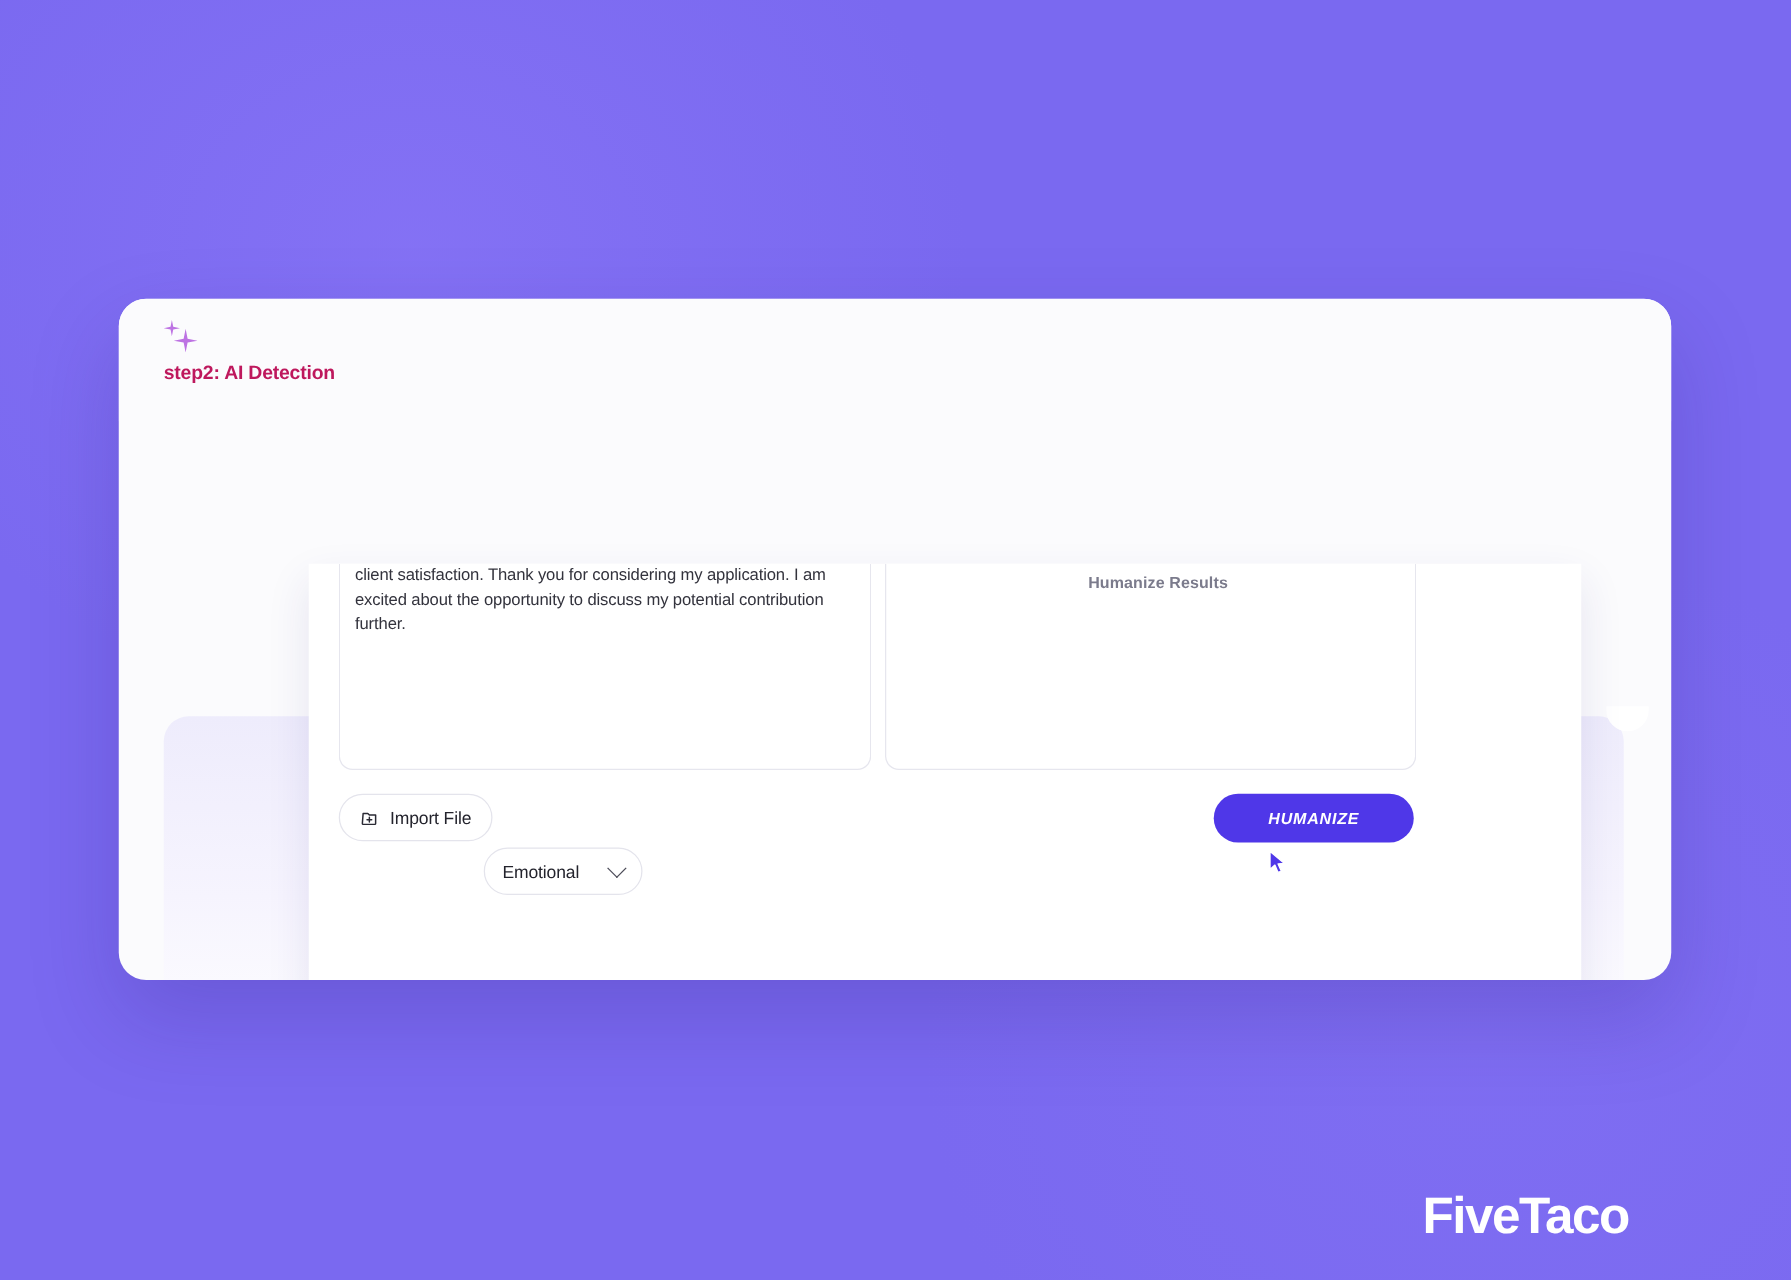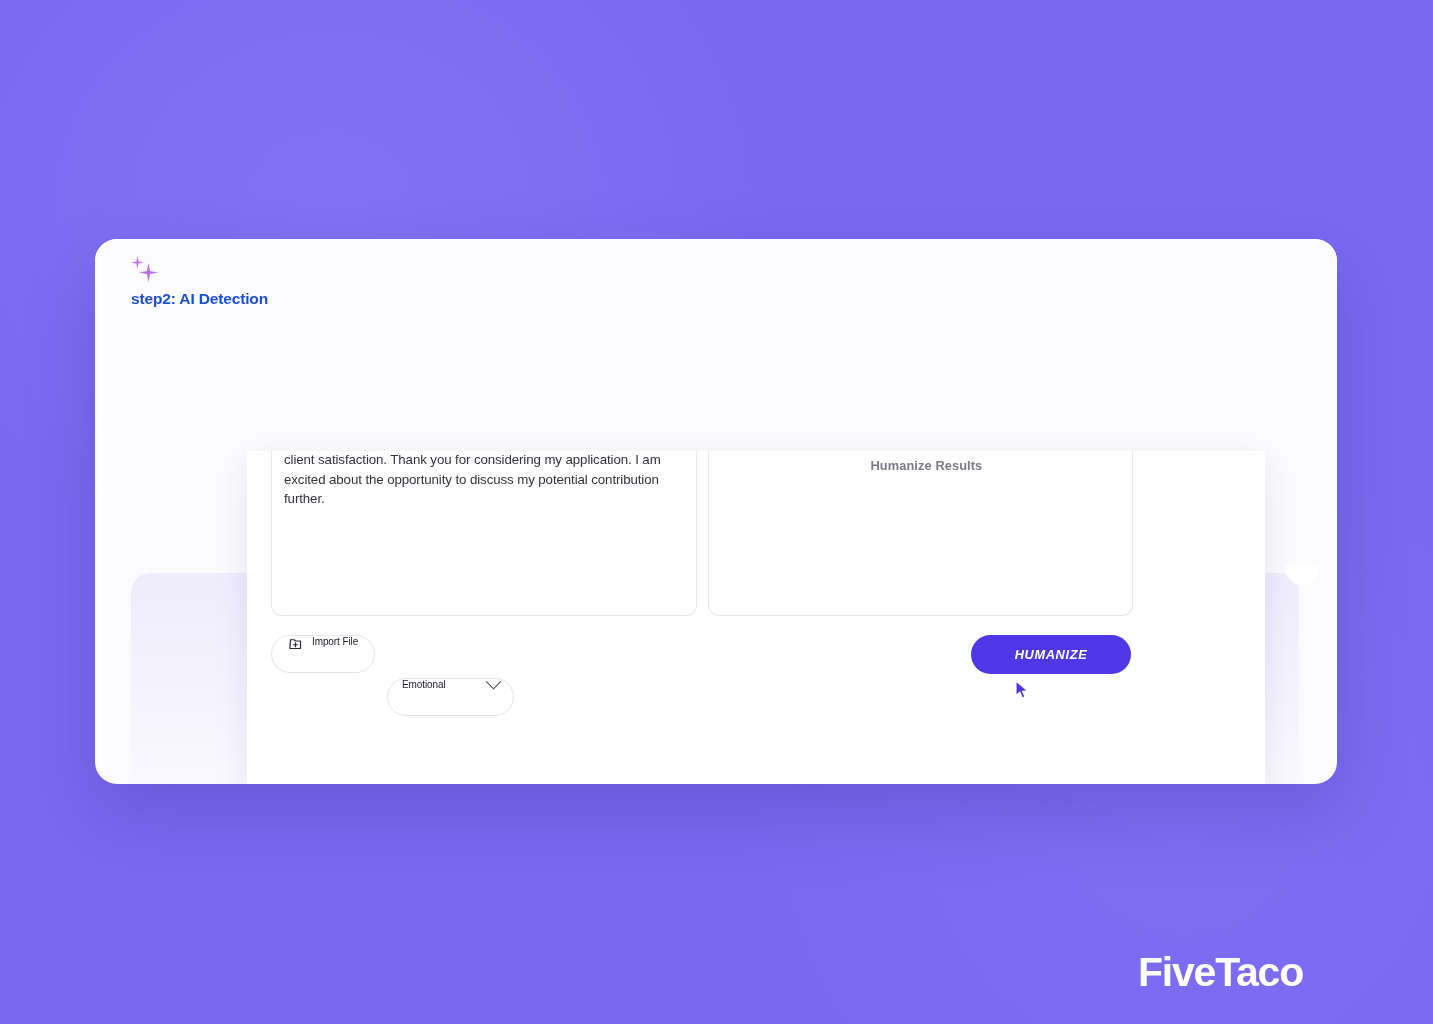--- a/index.html
+++ b/index.html
@@ -57,21 +57,21 @@
     position: relative;
     margin-bottom: 7px;
   }
   .spark { position: absolute; fill: #bd72e3; }
   .spark.small { left: 0; top: 0; }
   .spark.big { left: 8px; top: 7px; }
 
   .step-title {
     font-size: 15.5px;
     font-weight: bold;
-    color: #1d4ed8;
+    color: #be185d;
     letter-spacing: -0.15px;
     line-height: 20px;
     margin-bottom: 22px;
   }
   .step-desc {
     font-size: 13.5px;
     color: #5b51c6;
     line-height: 18px;
     letter-spacing: -0.1px;
   }
@@ -149,22 +149,22 @@
     left: 24px; top: 184px;
     width: 862px; height: 40px;
   }
 
   .pill {
     height: 38px;
     border: 1px solid #e4e4ec;
     border-radius: 19px;
     background: #fff;
     display: inline-flex;
-    align-items: flex-start;
-    font-size: 10px;
+    align-items: center;
+    font-size: 14px;
     color: #23232c;
     letter-spacing: -0.1px;
     cursor: pointer;
   }
 
   .btn-import {
     position: absolute;
     left: 0; top: 0;
     padding: 0 16px;
     gap: 9px;

